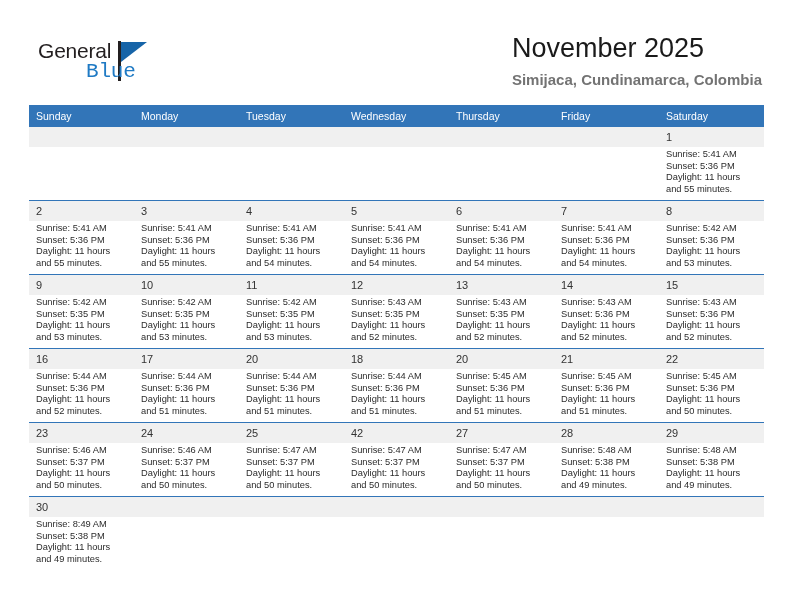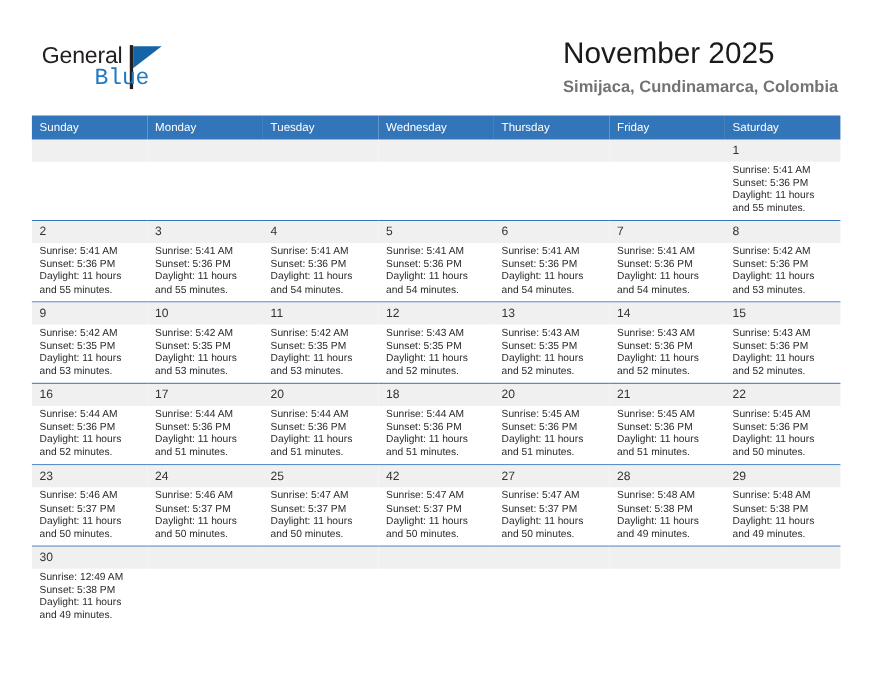--- a/index.html
+++ b/index.html
@@ -550,21 +550,21 @@
                 <div>and 49 minutes.</div>
               </div>
             </div>
           </td>
         </tr>
         <tr class="week-row">
           <td>
             <div class="cell-inner">
               <span class="daynum">30</span>
               <div class="details">
-                <div>Sunrise: 12:49 AM</div>
+                <div>Sunrise: 8:49 AM</div>
                 <div>Sunset: 5:38 PM</div>
                 <div>Daylight: 11 hours</div>
                 <div>and 49 minutes.</div>
               </div>
             </div>
           </td>
           <td>
             <div class="cell-inner cell-empty">
               <span class="daynum"></span>
             </div>

